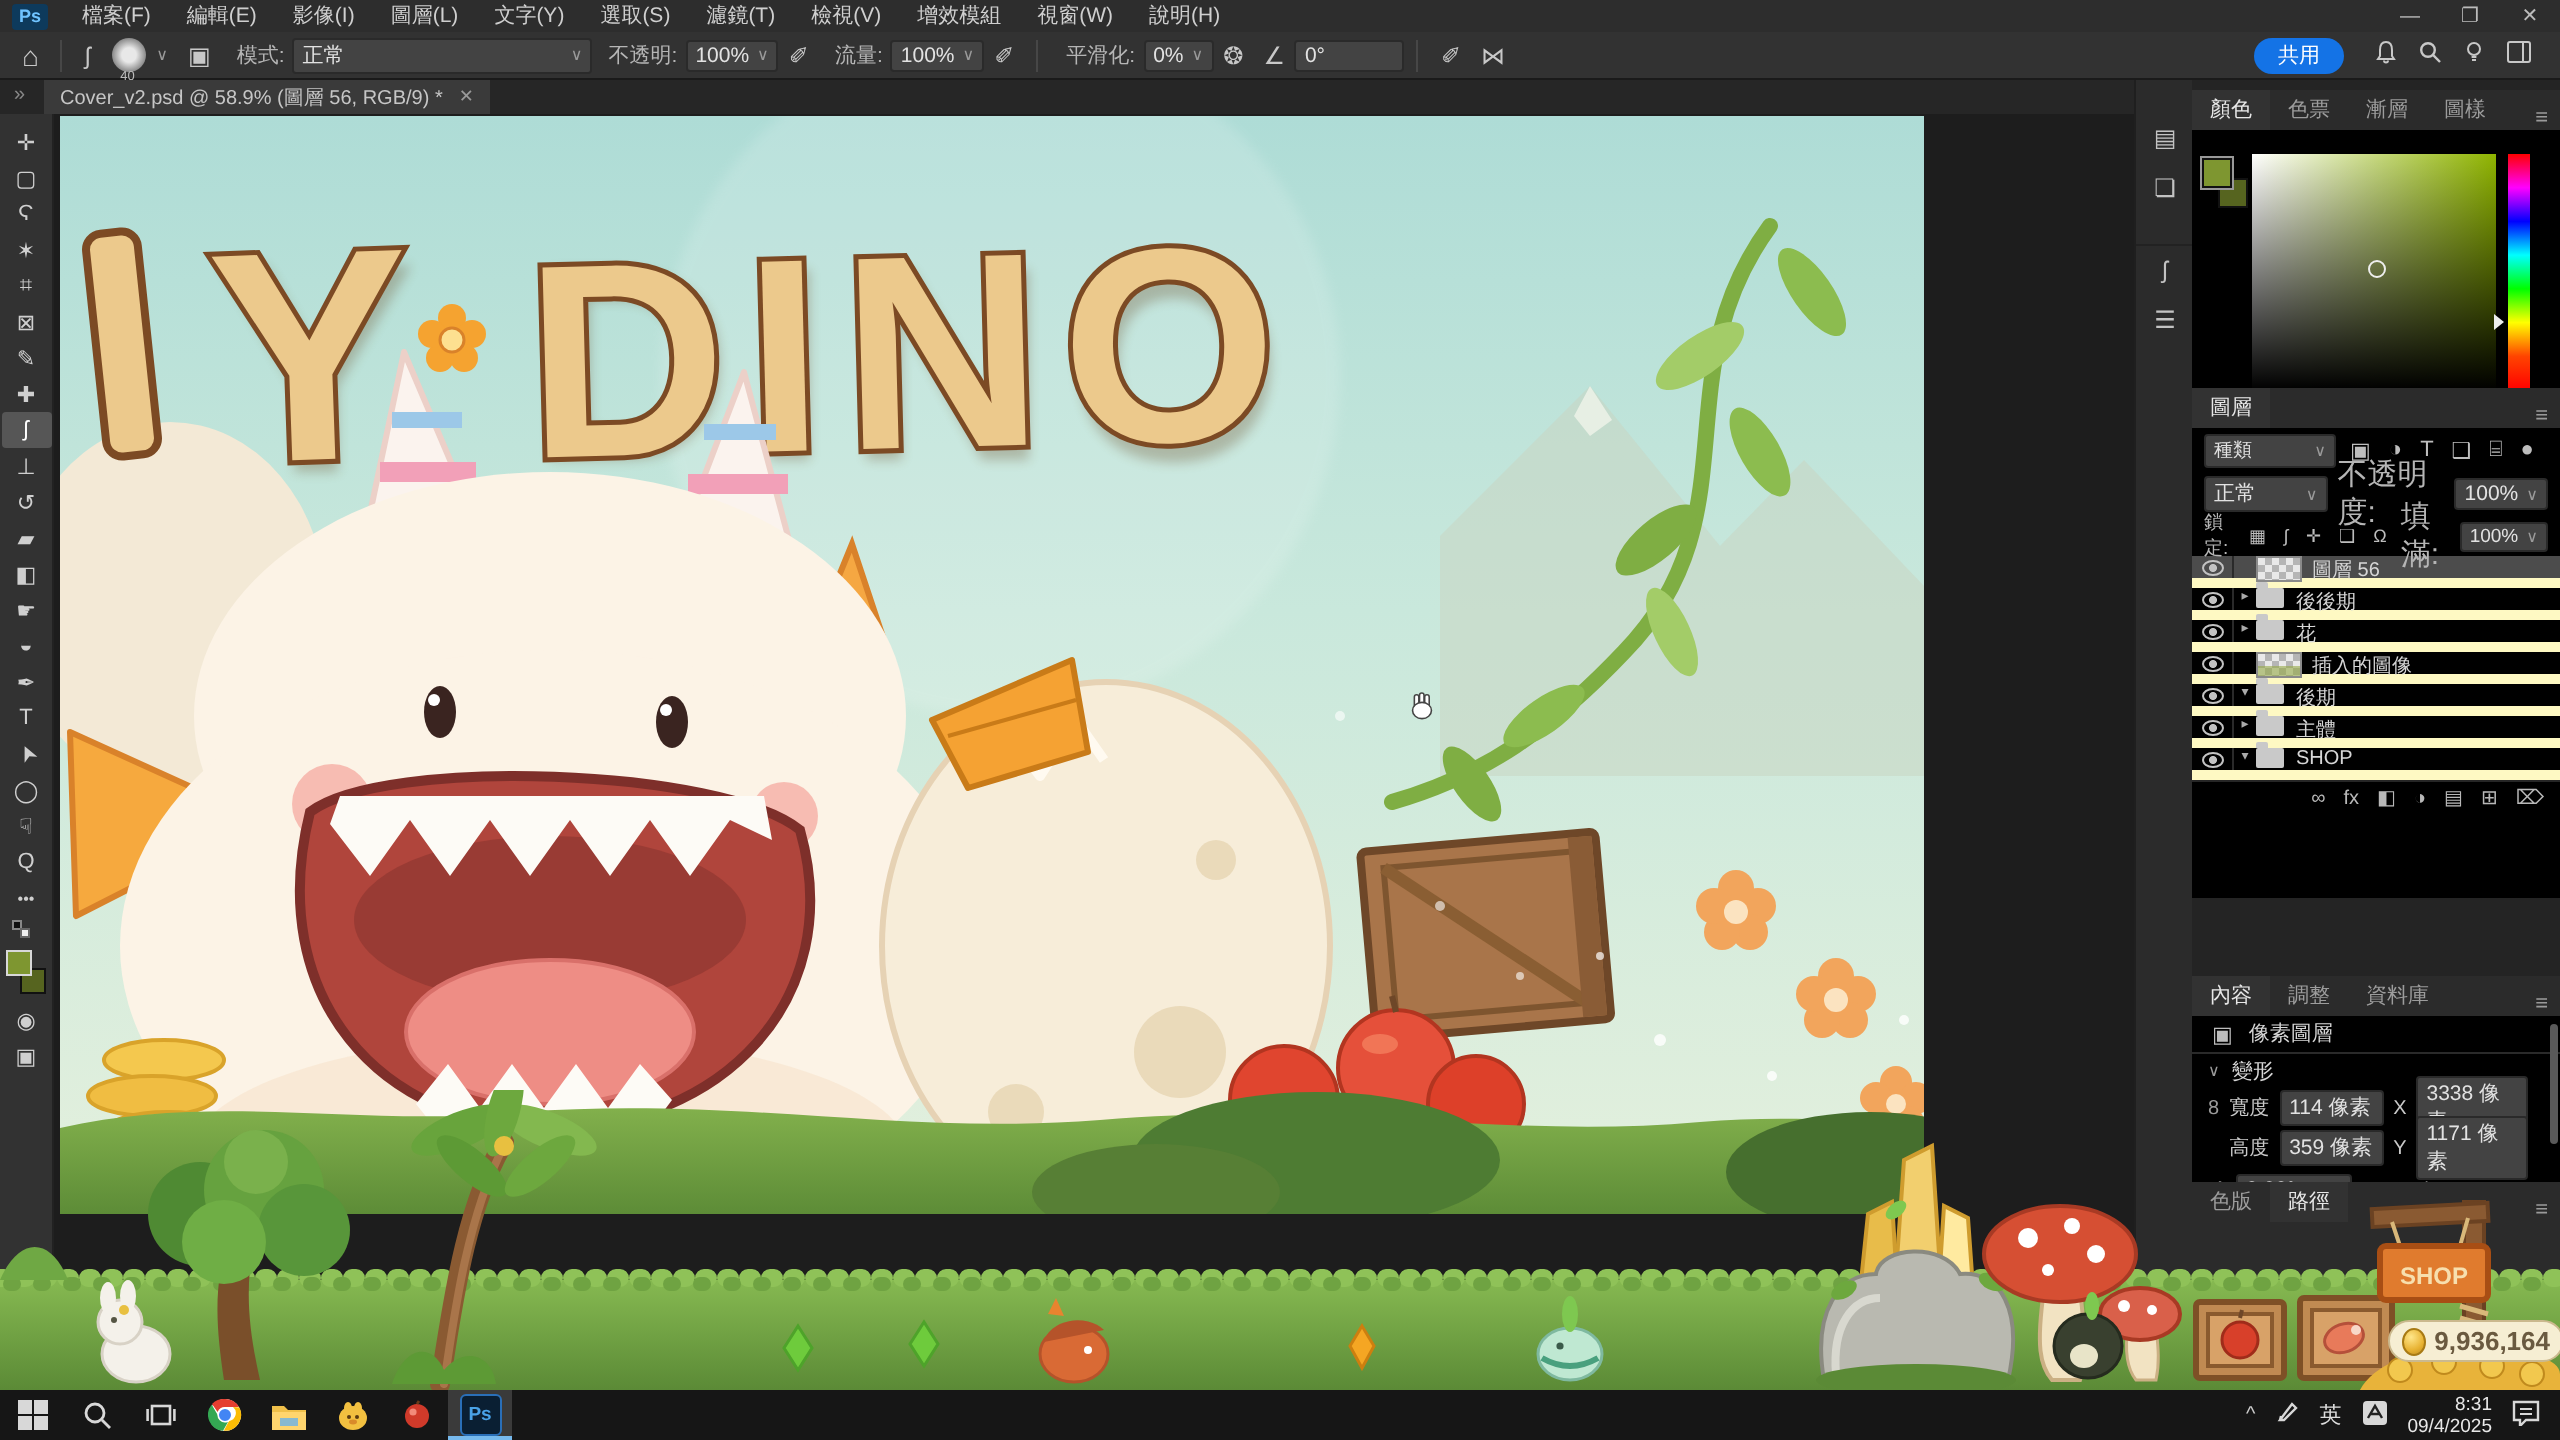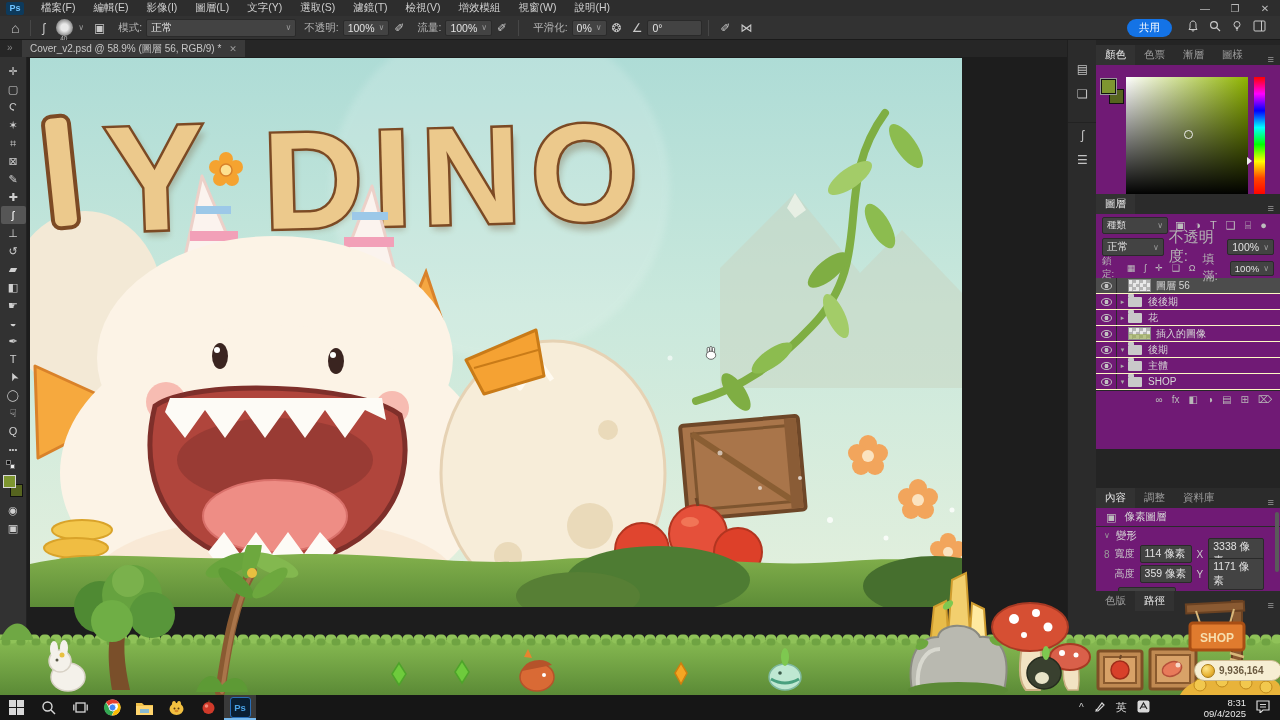--- a/index.html
+++ b/index.html
@@ -36,62 +36,62 @@
   .mini-b{position:absolute;left:5px;top:2px;width:5px;height:5px;background:#111;border:1px solid #888;}
   .mini-w{position:absolute;left:9px;top:6px;width:5px;height:5px;background:#eee;border:1px solid #666;}
   
   #canvas-area{left:27px;top:57px;width:1040px;height:638px;background:#1d1d1d;overflow:hidden;z-index:1;}
   #document{position:absolute;left:3px;top:1px;width:932px;height:549px;background:linear-gradient(180deg,#aedcd6 0%,#c9e8dc 45%,#e4f0dd 100%);overflow:hidden;}
   
   #dockstrip{left:1067px;top:40px;width:29px;height:655px;background:#2b2b2b;border-left:1px solid #1f1f1f;z-index:10;}
   .dock-ic{width:29px;height:25px;display:flex;align-items:center;justify-content:center;color:#c2c2c2;font-size:12px;}
   
   #panels{left:1096px;top:40px;width:184px;height:655px;background:#242424;z-index:10;font-size:10.5px;color:#cfcfcf;}
-  .panel{position:absolute;left:0;width:184px;background:#701a75;}
+  .panel{position:absolute;left:0;width:184px;background:#000000;}
   .ptabs{height:20px;background:#2b2b2b;display:flex;align-items:flex-end;}
   .ptab{padding:3px 9px;font-size:10.5px;color:#9c9c9c;}
   .ptab.on{background:#323232;color:#e8e8e8;}
   .pburger{margin-left:auto;color:#9a9a9a;padding:0 6px;font-size:11px;}
   
   #picker{position:absolute;left:30px;top:32px;width:122px;height:118px;background:linear-gradient(to bottom,rgba(0,0,0,0),#000),linear-gradient(to right,#fff,#8fb400);}
   #picker-cur{position:absolute;left:88px;top:85px;width:9px;height:9px;border:1.5px solid #eee;border-radius:50%;}
   #huebar{position:absolute;left:158px;top:32px;width:11px;height:118px;background:linear-gradient(180deg,#f00,#f0f,#00f,#0ff,#0f0,#ff0,#f40,#f00);}
   #huemark{position:absolute;left:151px;top:112px;width:0;height:0;border-left:5px solid #eee;border-top:4px solid transparent;border-bottom:4px solid transparent;}
   .cp-fg{position:absolute;left:5px;top:34px;width:15px;height:15px;background:#7e9630;border:1px solid #111;outline:1px solid #999;z-index:2;}
   .cp-bg{position:absolute;left:13px;top:44px;width:15px;height:15px;background:#56641f;border:1px solid #111;}
   
   .lrow{display:flex;align-items:center;padding:0 6px;gap:5px;height:22px;}
   .licon{font-size:11px;color:#bdbdbd;padding:0 2px;}
-  .layer-row{display:flex;align-items:center;height:16px;border-bottom:1px solid #fef9c3;font-size:10px;color:#d6d6d6;}
+  .layer-row{display:flex;height:16px;border-bottom:5px solid #fef9c3;font-size:10px;color:#d6d6d6;}
   .layer-row.sel{background:#4c4c4c;}
   .eyec{width:21px;display:flex;justify-content:center;border-right:1px solid #2a2a2a;align-self:stretch;align-items:center;}
   .eye{width:11px;height:8px;border:1px solid #c2c2c2;border-radius:50%;background:radial-gradient(circle 2px at 50% 50%,#c2c2c2 1.8px,transparent 2.2px);}
   .grp-ar{width:11px;font-size:7px;color:#aaa;text-align:center;}
   .thumb{width:23px;height:13px;border:1px solid #8a8a8a;background:repeating-conic-gradient(#b5b5b5 0% 25%,#e9e9e9 0% 50%) 0 0/7px 7px;margin-right:5px;}
   .thumb.img{background:linear-gradient(180deg,rgba(0,0,0,0) 55%,rgba(150,170,70,.6) 55%),repeating-conic-gradient(#b5b5b5 0% 25%,#e9e9e9 0% 50%) 0 0/7px 7px;}
   .fold{width:14px;height:10px;background:#c9c9c9;border-radius:1px;position:relative;margin-right:6px;}
   .fold::before{content:"";position:absolute;top:-3px;left:0;width:6px;height:3px;background:#c9c9c9;border-radius:1px 1px 0 0;}
   .lact{display:flex;align-items:center;justify-content:flex-end;gap:9px;height:17px;padding:0 8px;border-top:1px solid #262626;color:#b8b8b8;font-size:10px;}
   
   .prow{display:flex;align-items:center;gap:5px;padding:0 8px;font-size:10px;color:#c9c9c9;}
   .sect{display:flex;align-items:center;gap:6px;height:18px;padding:0 8px;color:#d6d6d6;font-size:10.5px;}
   .scroll{position:absolute;right:1px;top:24px;width:4px;height:60px;background:#5a5a5a;border-radius:2px;}
   
   #game{left:0;top:545px;width:1280px;height:150px;z-index:50;pointer-events:none;}
   #coin-badge{position:absolute;left:1194px;top:660px;width:88px;height:21px;background:#f6eed3;border:1px solid #cbb98e;border-radius:11px;display:flex;align-items:center;gap:4px;padding:0 6px;z-index:55;}
   .coin-ic{width:14px;height:14px;border-radius:50%;background:radial-gradient(circle at 35% 30%,#ffe68a,#e8b333 60%,#c08a1d);border:1px solid #a87a14;}
-  .coin-num{font-size:10px;font-weight:bold;color:#6a5a40;}
+  .coin-num{font-size:13px;font-weight:bold;color:#6a5a40;}
   
   #cursor{left:702px;top:344px;width:18px;height:18px;z-index:60;}
   
   #taskbar{left:0;top:695px;width:1280px;height:25px;background:#161616;display:flex;align-items:center;z-index:100;color:#ddd;}
   .tb-ic{width:32px;height:25px;display:flex;align-items:center;justify-content:center;}
   .tb-ic.on{background:#3a3a3a;box-shadow:inset 0 -2px 0 #76b9ed;}
   .tray{margin-left:auto;display:flex;align-items:center;gap:10px;padding-right:10px;font-size:10px;}
-  .clock{text-align:right;font-size:9.5px;line-height:11px;color:#e8e8e8;margin-left:44px;}
+  .clock{text-align:right;font-size:9.5px;line-height:11px;color:#e8e8e8;}
   .ps-app{width:21px;height:21px;background:#0a1f33;border:1px solid #2a6fb8;border-radius:3px;color:#4aa3e8;font-size:9.5px;font-weight:bold;display:flex;align-items:center;justify-content:center;}
 </style>
 </head>
 <body>
 
 <div id="root">
 
   <div class="ab" id="menubar">
     <span class="ps-logo">Ps</span>
     <span class="menu-item">檔案(F)</span>
@@ -449,21 +449,21 @@
             <span class="chev">∨</span>
           </span>
       </div>
       <div class="lrow" style="height:20px">
         <span style="font-size:9.5px;color:#b5b5b5">鎖定:</span>
         <span class="licon" style="font-size:9px">▦</span>
         <span class="licon" style="font-size:9px">ʃ</span>
         <span class="licon" style="font-size:9px">✛</span>
         <span class="licon" style="font-size:9px">❑</span>
         <span class="licon" style="font-size:9px">Ω</span>
-        <span style="font-size:12px;color:#b5b5b5">填滿:</span>
+        <span style="font-size:15px;color:#b5b5b5">填滿:</span>
         <span class="fld" style="font-size:9.5px">
             <span>100%</span>
             <span class="chev">∨</span>
           </span>
       </div>
       <div>
         <div class="layer-row sel">
           <span class="eyec">
               <span class="eye"></span>
             </span>

